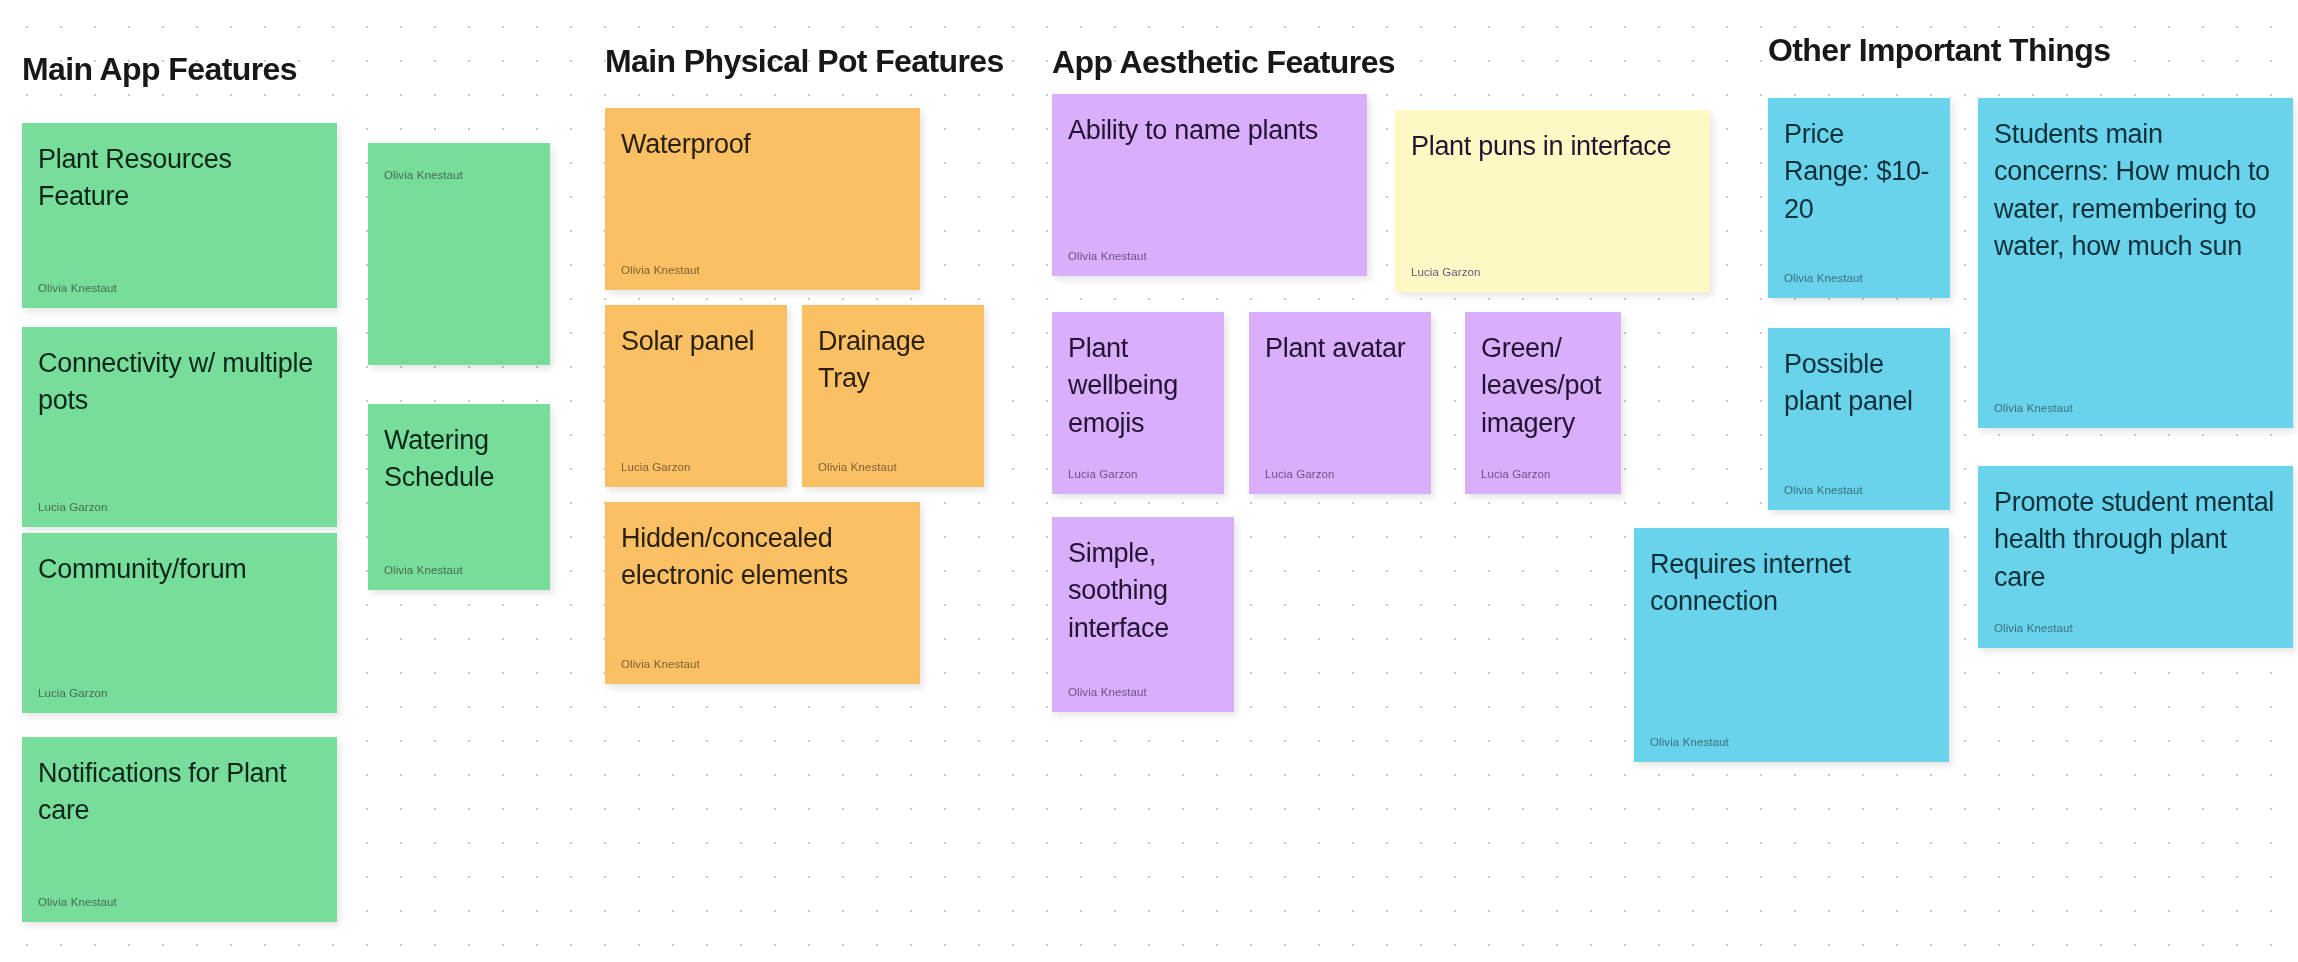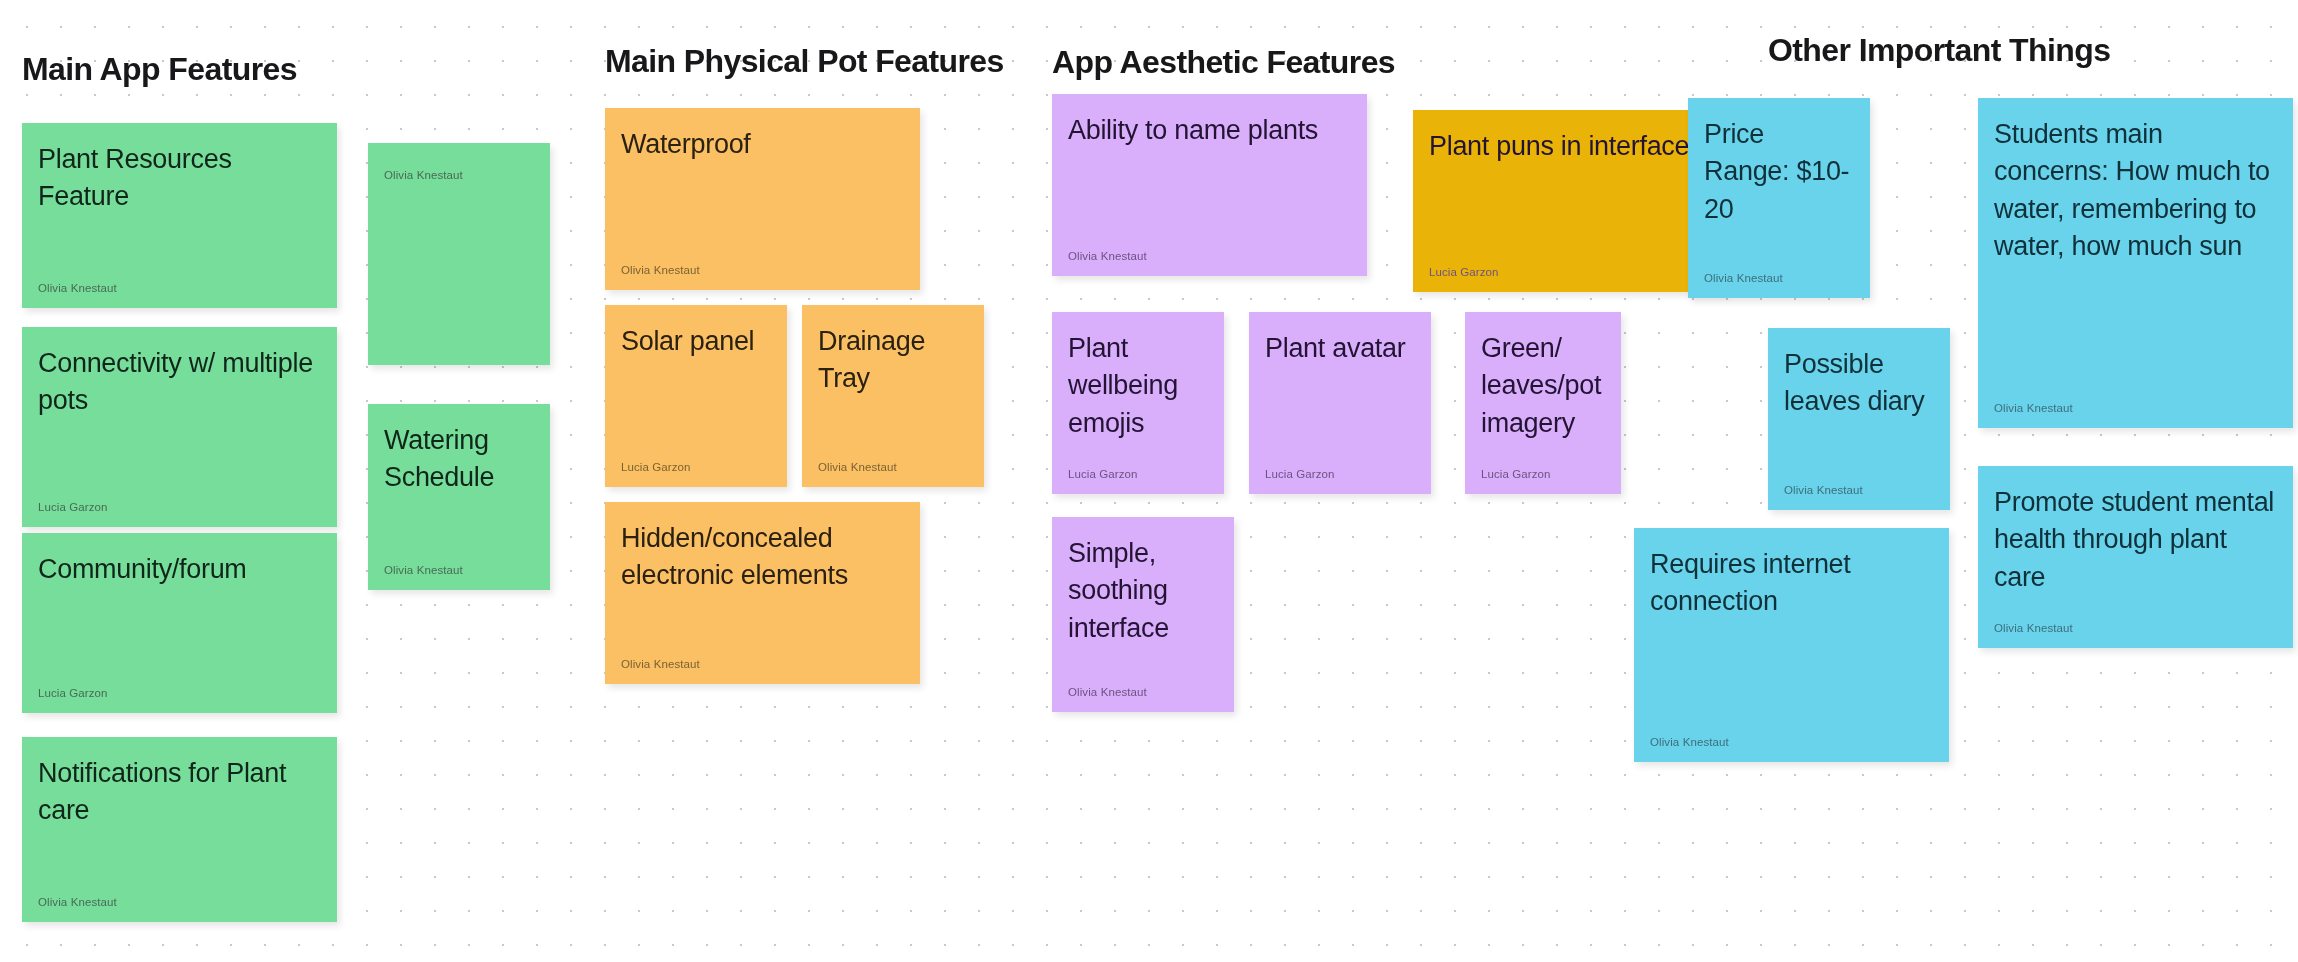--- a/index.html
+++ b/index.html
@@ -122,50 +122,50 @@
       <div class="note-author">Olivia Knestaut</div>
     </div>
     <div class="note c-orange" style="left: 605px; top: 502px; width: 315px; height: 182px; background: rgb(251, 192, 100);">
       <div class="note-text" style="font-size: 27px;">Hidden/concealed electronic elements</div>
       <div class="note-author">Olivia Knestaut</div>
     </div>
     <div class="note c-purple" style="left: 1052px; top: 94px; width: 315px; height: 182px; background: rgb(217, 174, 251);">
       <div class="note-text" style="font-size: 27px;">Ability to name plants</div>
       <div class="note-author">Olivia Knestaut</div>
     </div>
-    <div class="note c-purple" style="left: 1395px; top: 110px; width: 315px; height: 182px; background: #eab308; margin-left: 18px;">
+    <div class="note c-purple" style="left: 1395px; top: 110px; width: 315px; height: 182px; background: #fef9c3;">
       <div class="note-text" style="font-size: 27px;">Plant puns in interface</div>
       <div class="note-author">Lucia Garzon</div>
     </div>
     <div class="note c-purple" style="left: 1052px; top: 312px; width: 172px; height: 182px; background: rgb(217, 174, 251);">
       <div class="note-text" style="font-size: 27px;">Plant wellbeing emojis</div>
       <div class="note-author">Lucia Garzon</div>
     </div>
     <div class="note c-purple" style="left: 1249px; top: 312px; width: 182px; height: 182px; background: rgb(217, 174, 251);">
       <div class="note-text" style="font-size: 27px;">Plant avatar</div>
       <div class="note-author">Lucia Garzon</div>
     </div>
     <div class="note c-purple" style="left: 1465px; top: 312px; width: 156px; height: 182px; background: rgb(217, 174, 251);">
       <div class="note-text" style="font-size: 27px;">Green/ leaves/pot imagery</div>
       <div class="note-author">Lucia Garzon</div>
     </div>
     <div class="note c-purple" style="left: 1052px; top: 517px; width: 182px; height: 195px; background: rgb(217, 174, 251);">
       <div class="note-text" style="font-size: 27px;">Simple, soothing interface</div>
       <div class="note-author">Olivia Knestaut</div>
     </div>
-    <div class="note c-blue" style="left: 1688px; top: 98px; width: 182px; height: 200px; background: rgb(104, 211, 234);">
+    <div class="note c-blue" style="left: 1768px; top: 98px; width: 182px; height: 200px; background: rgb(104, 211, 234);">
       <div class="note-text" style="font-size: 27px;">Price Range: $10-20</div>
       <div class="note-author">Olivia Knestaut</div>
     </div>
     <div class="note c-blue" style="left: 1978px; top: 98px; width: 315px; height: 330px; background: rgb(104, 211, 234);">
       <div class="note-text" style="font-size: 27px;">Students main concerns: How much to water, remembering to water, how much sun</div>
       <div class="note-author">Olivia Knestaut</div>
     </div>
     <div class="note c-blue" style="left: 1768px; top: 328px; width: 182px; height: 182px; background: rgb(104, 211, 234);">
-      <div class="note-text" style="font-size: 27px;">Possible leaves diary</div>
+      <div class="note-text" style="font-size: 27px;">Possible plant panel</div>
       <div class="note-author">Olivia Knestaut</div>
     </div>
     <div class="note c-blue" style="left: 1978px; top: 466px; width: 315px; height: 182px; background: rgb(104, 211, 234);">
       <div class="note-text" style="font-size: 27px;">Promote student mental health through plant care</div>
       <div class="note-author">Olivia Knestaut</div>
     </div>
     <div class="note c-blue" style="left: 1634px; top: 528px; width: 315px; height: 234px; background: rgb(104, 211, 234);">
       <div class="note-text" style="font-size: 27px;">Requires internet connection</div>
       <div class="note-author">Olivia Knestaut</div>
     </div>

